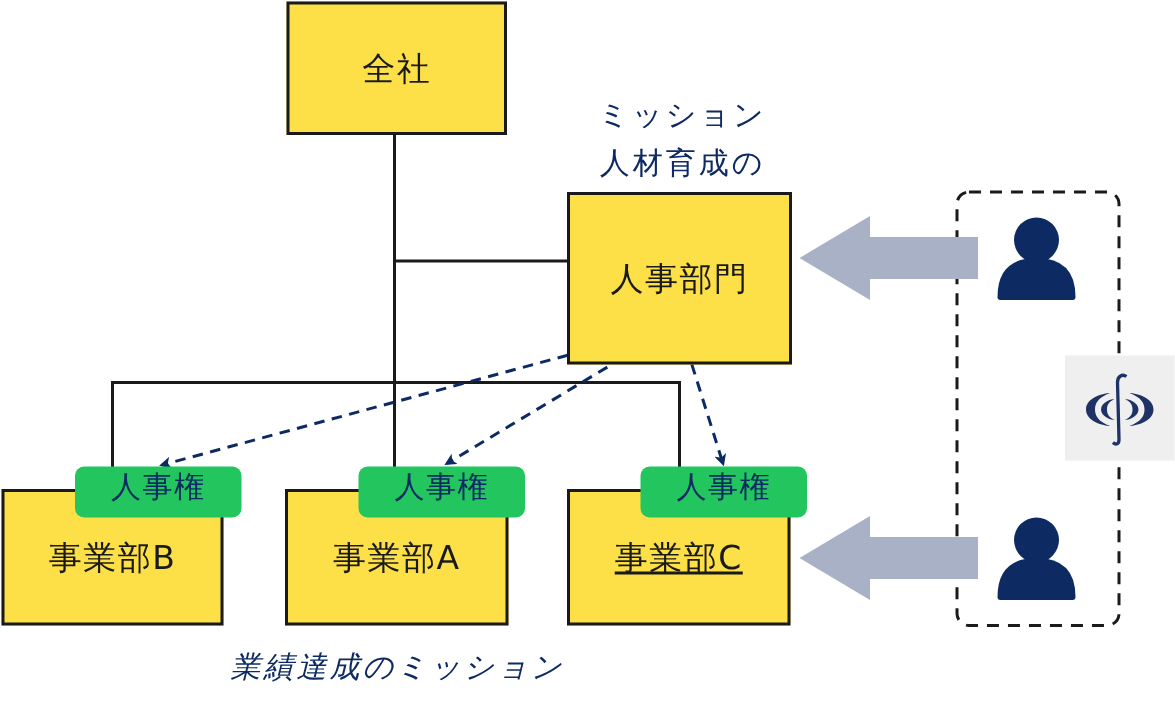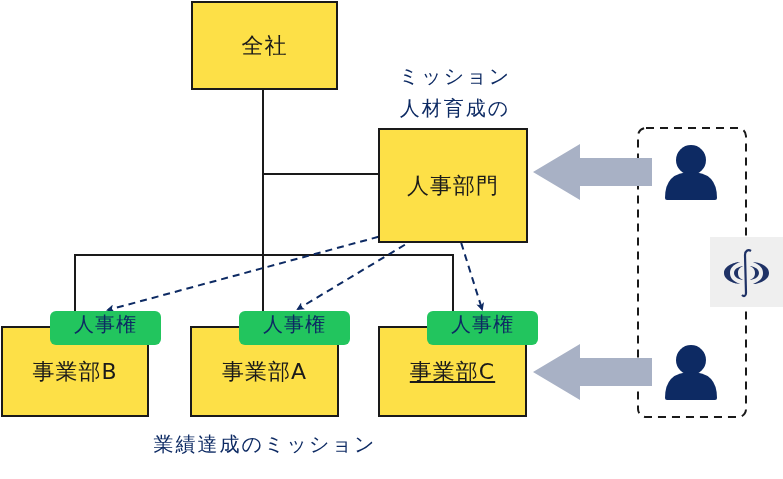--- a/index.html
+++ b/index.html
@@ -88,15 +88,15 @@
 <div class="badge" style="left:50px;top:311px;">
   <span>人事権</span>
 </div>
 <div class="badge" style="left:239px;top:311px;">
   <span>人事権</span>
 </div>
 <div class="badge" style="left:427px;top:311px;">
   <span>人事権</span>
 </div>
 
-<div class="caption" style="left:130px;top:428px;width:270px;">
+<div class="caption" style="left:130px;top:428px;width:270px;font-style:italic;">
   <span>業績達成のミッション</span>
 </div>
 
 </body></html>

